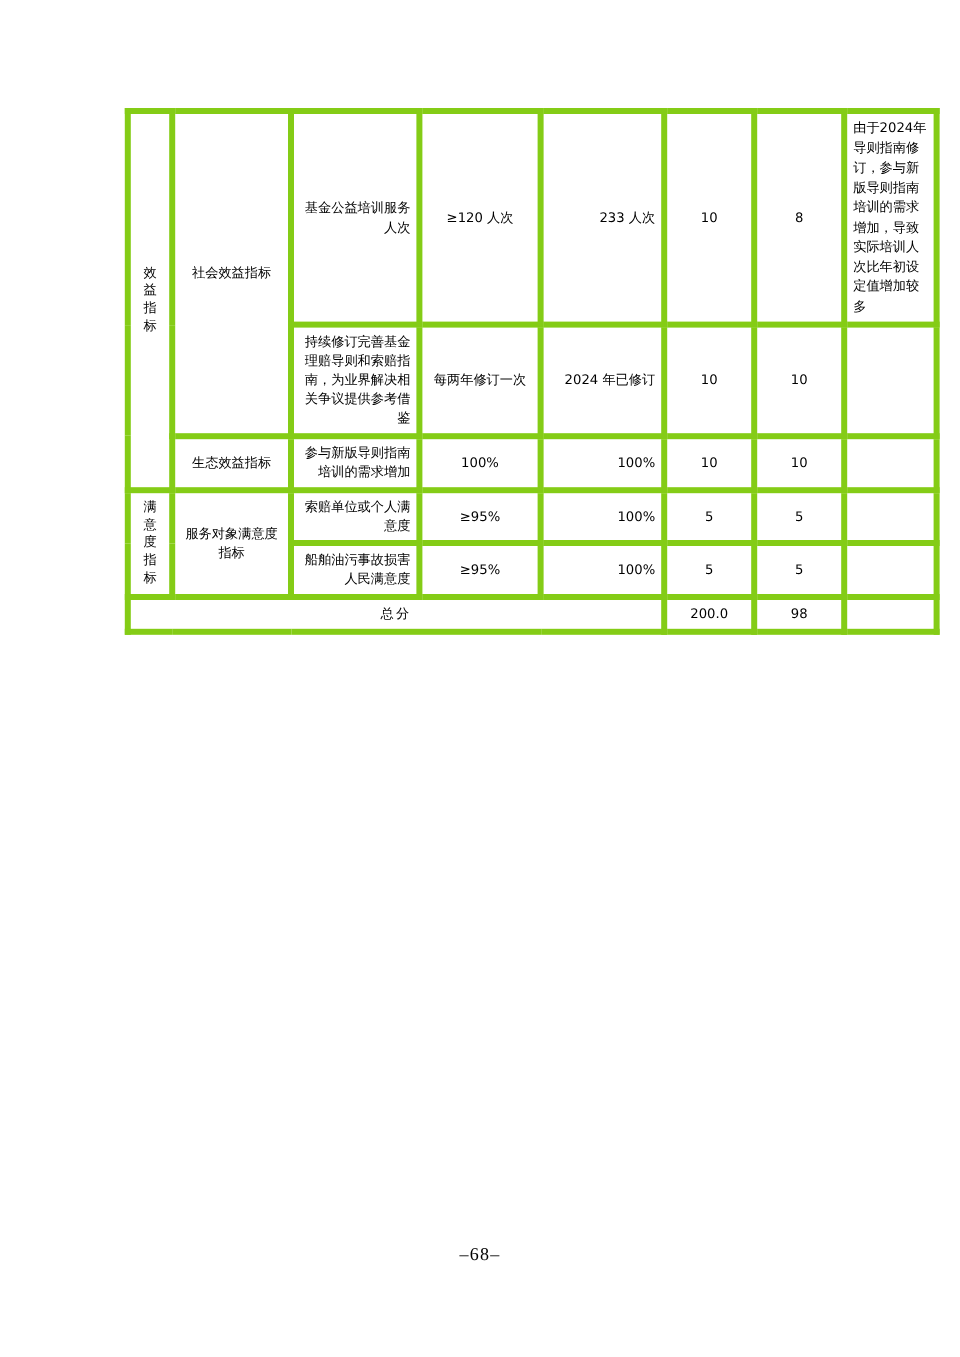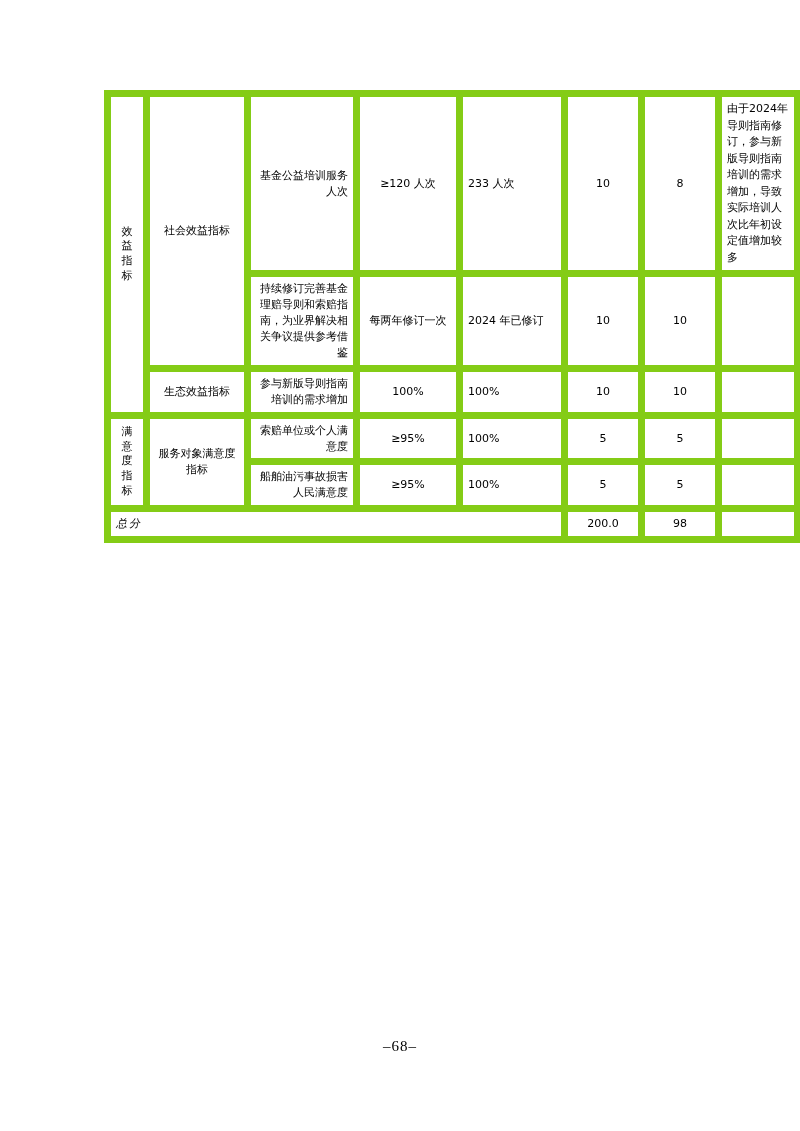--- a/index.html
+++ b/index.html
@@ -28,21 +28,21 @@
     width: 606px;
   }
   table.perf {
     border-collapse: collapse;
     width: 606px;
     table-layout: fixed;
     font-size: 11.5px;
     line-height: 1.45;
   }
   table.perf td {
-    border: 7px solid #84cc16;
+    border: 5px solid #84cc16;
     padding: 4px 5px;
     vertical-align: middle;
     word-break: break-all;
     font-family: "DejaVu Sans", "Liberation Sans", sans-serif;
     font-size: 11px;
   }
   td.vert {
     text-align: center;
     width: 22px;
     padding: 2px 3px;
@@ -63,40 +63,39 @@
   td.indicator {
     width: 92px;
     text-align: right;
   }
   td.target {
     width: 86px;
     text-align: center;
   }
   td.actual {
     width: 88px;
-    text-align: left;
+    text-align: right;
   }
   td.score {
     width: 60px;
     text-align: center;
   }
   td.got {
     width: 60px;
     text-align: center;
   }
   td.note {
     width: 62px;
     text-align: left;
     vertical-align: top;
     line-height: 1.5;
   }
   td.total-label {
-    text-align: left;
+    text-align: center;
     letter-spacing: 2px;
-    font-style: italic;
   }
   .pagenum {
     position: absolute;
     left: 0;
     right: 0;
     top: 1038px;
     text-align: center;
     font-size: 15px;
     font-family: "Liberation Serif", "DejaVu Serif", serif;
     letter-spacing: 1px;

